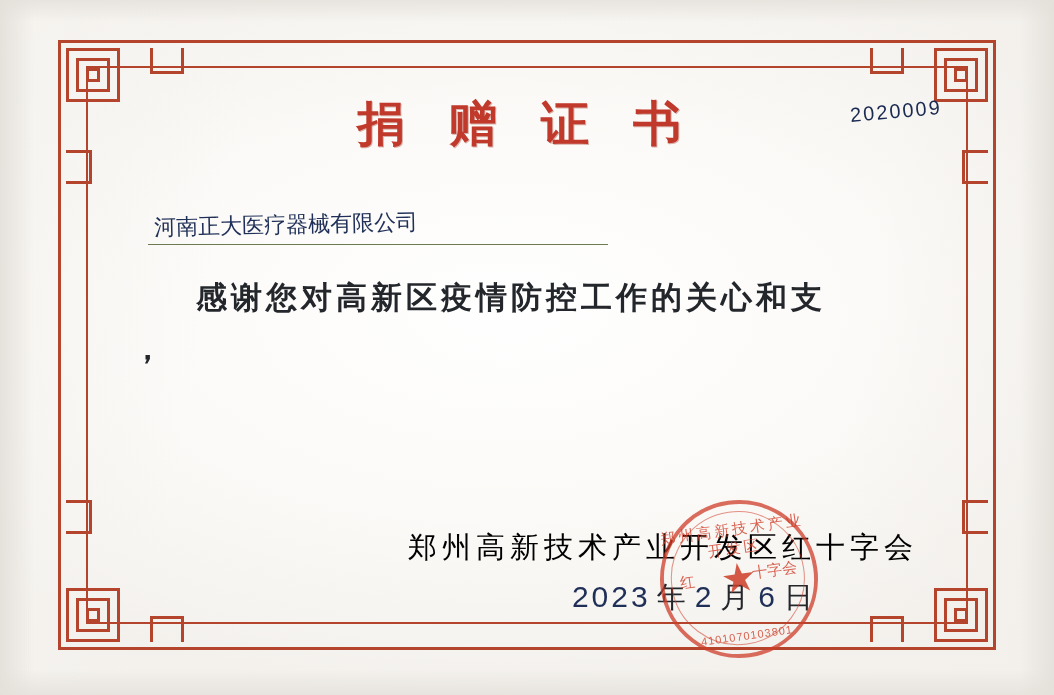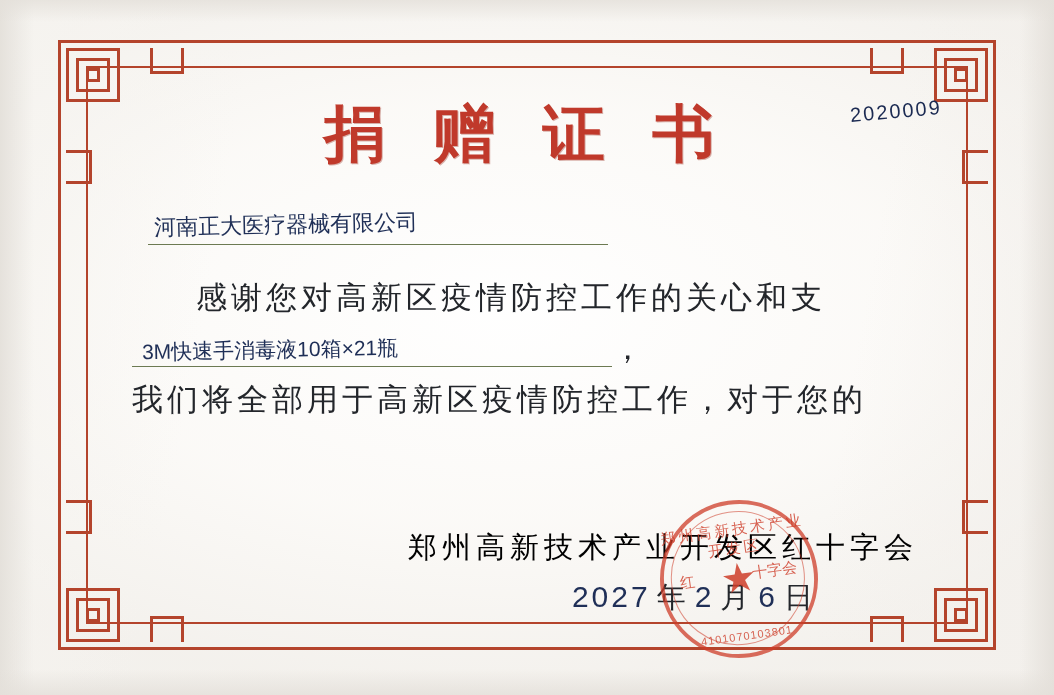--- a/index.html
+++ b/index.html
@@ -87,21 +87,21 @@
 
   
   .doc-title {
     position: absolute;
     left: 0;
     right: 0;
     top: 92px;
     text-align: center;
     color: #c0392b;
     font-family: "Liberation Serif", serif;
-    font-size: 62px;
+    font-size: 48px;
     font-weight: bold;
     letter-spacing: 16px;
     text-shadow: 1px 1px 0 rgba(150,40,25,0.35);
   }
   .serial {
     position: absolute;
     right: 112px;
     top: 100px;
     font-family: "Liberation Sans", sans-serif;
     font-size: 20px;
@@ -134,20 +134,21 @@
   .body-text {
     position: absolute;
     left: 132px;
     top: 272px;
     width: 790px;
     font-size: 31px;
     line-height: 51px;
     color: #23262b;
     letter-spacing: 4px;
     font-family: "Liberation Serif", serif;
+    font-weight: bold;
   }
   .body-line { white-space: nowrap; }
   .indent { display: inline-block; width: 64px; }
 
   .inline-fill {
     display: inline-block;
     position: relative;
     width: 480px;
     border-bottom: 1px solid #6c7a52;
     height: 40px;
@@ -305,29 +306,28 @@
 
   <div class="recipient-wrap">
     <div class="recipient-text">河南正大医疗器械有限公司</div>
   </div>
 
   <div class="body-text">
     <div class="body-line">
       <span class="indent"></span><span>感谢您对高新区疫情防控工作的关心和支</span>
     </div>
     <div class="body-line">
-      <span class="inline-fill"><span>3M快速手消毒液10箱×21瓶</span></span><span>，</span>
+      <span>，</span>
     </div>
-    <div class="body-line">我们将全部用于高新区疫情防控工作，对于您的</div>
   </div>
 
   <div class="issuer">郑州高新技术产业开发区红十字会</div>
 
   <div class="date-row">
-    <span class="hand num">2027</span><span>年</span><span class="hand num">2</span><span>月</span><span class="hand num">6</span><span>日</span>
+    <span class="hand num">2023</span><span>年</span><span class="hand num">2</span><span>月</span><span class="hand num">6</span><span>日</span>
   </div>
 
   <div class="seal">
     <div class="ring2"></div>
     <div class="arc-top">郑州高新技术产业开发区</div>
     <div class="side-l">红</div>
     <div class="side-r">十字会</div>
     <div class="star">★</div>
     <div class="arc-bottom">4101070103801</div>
   </div>

